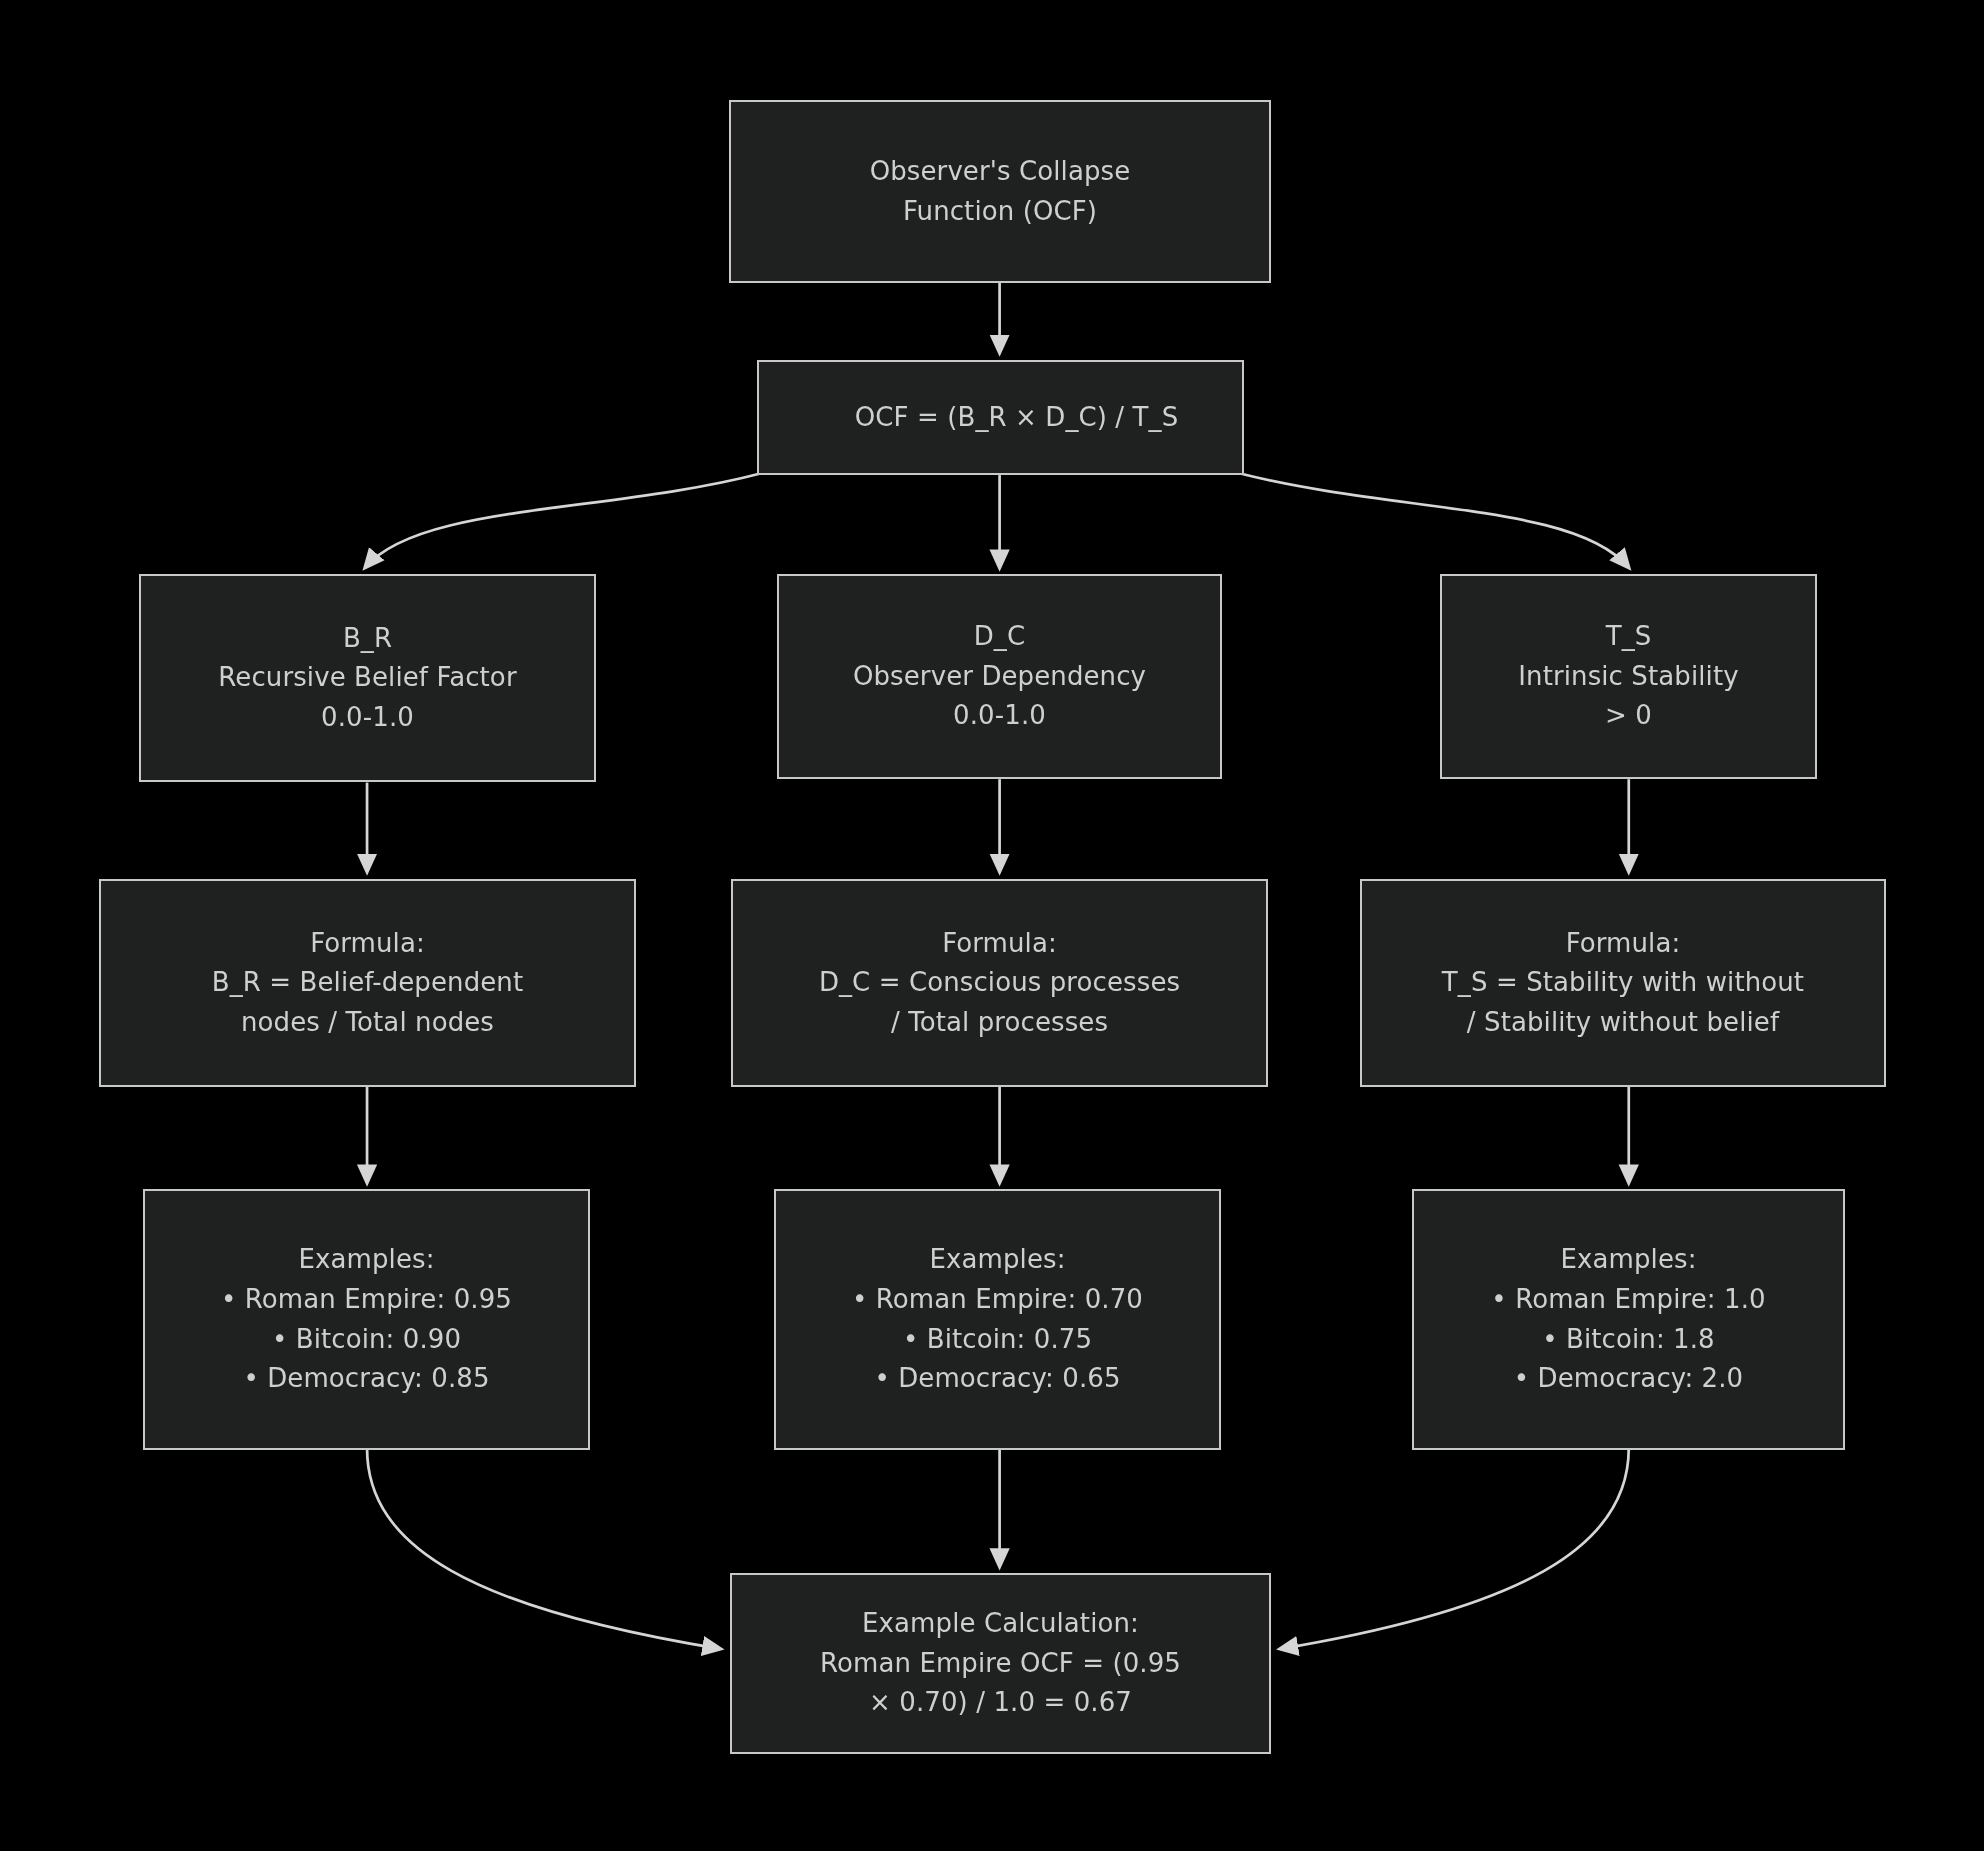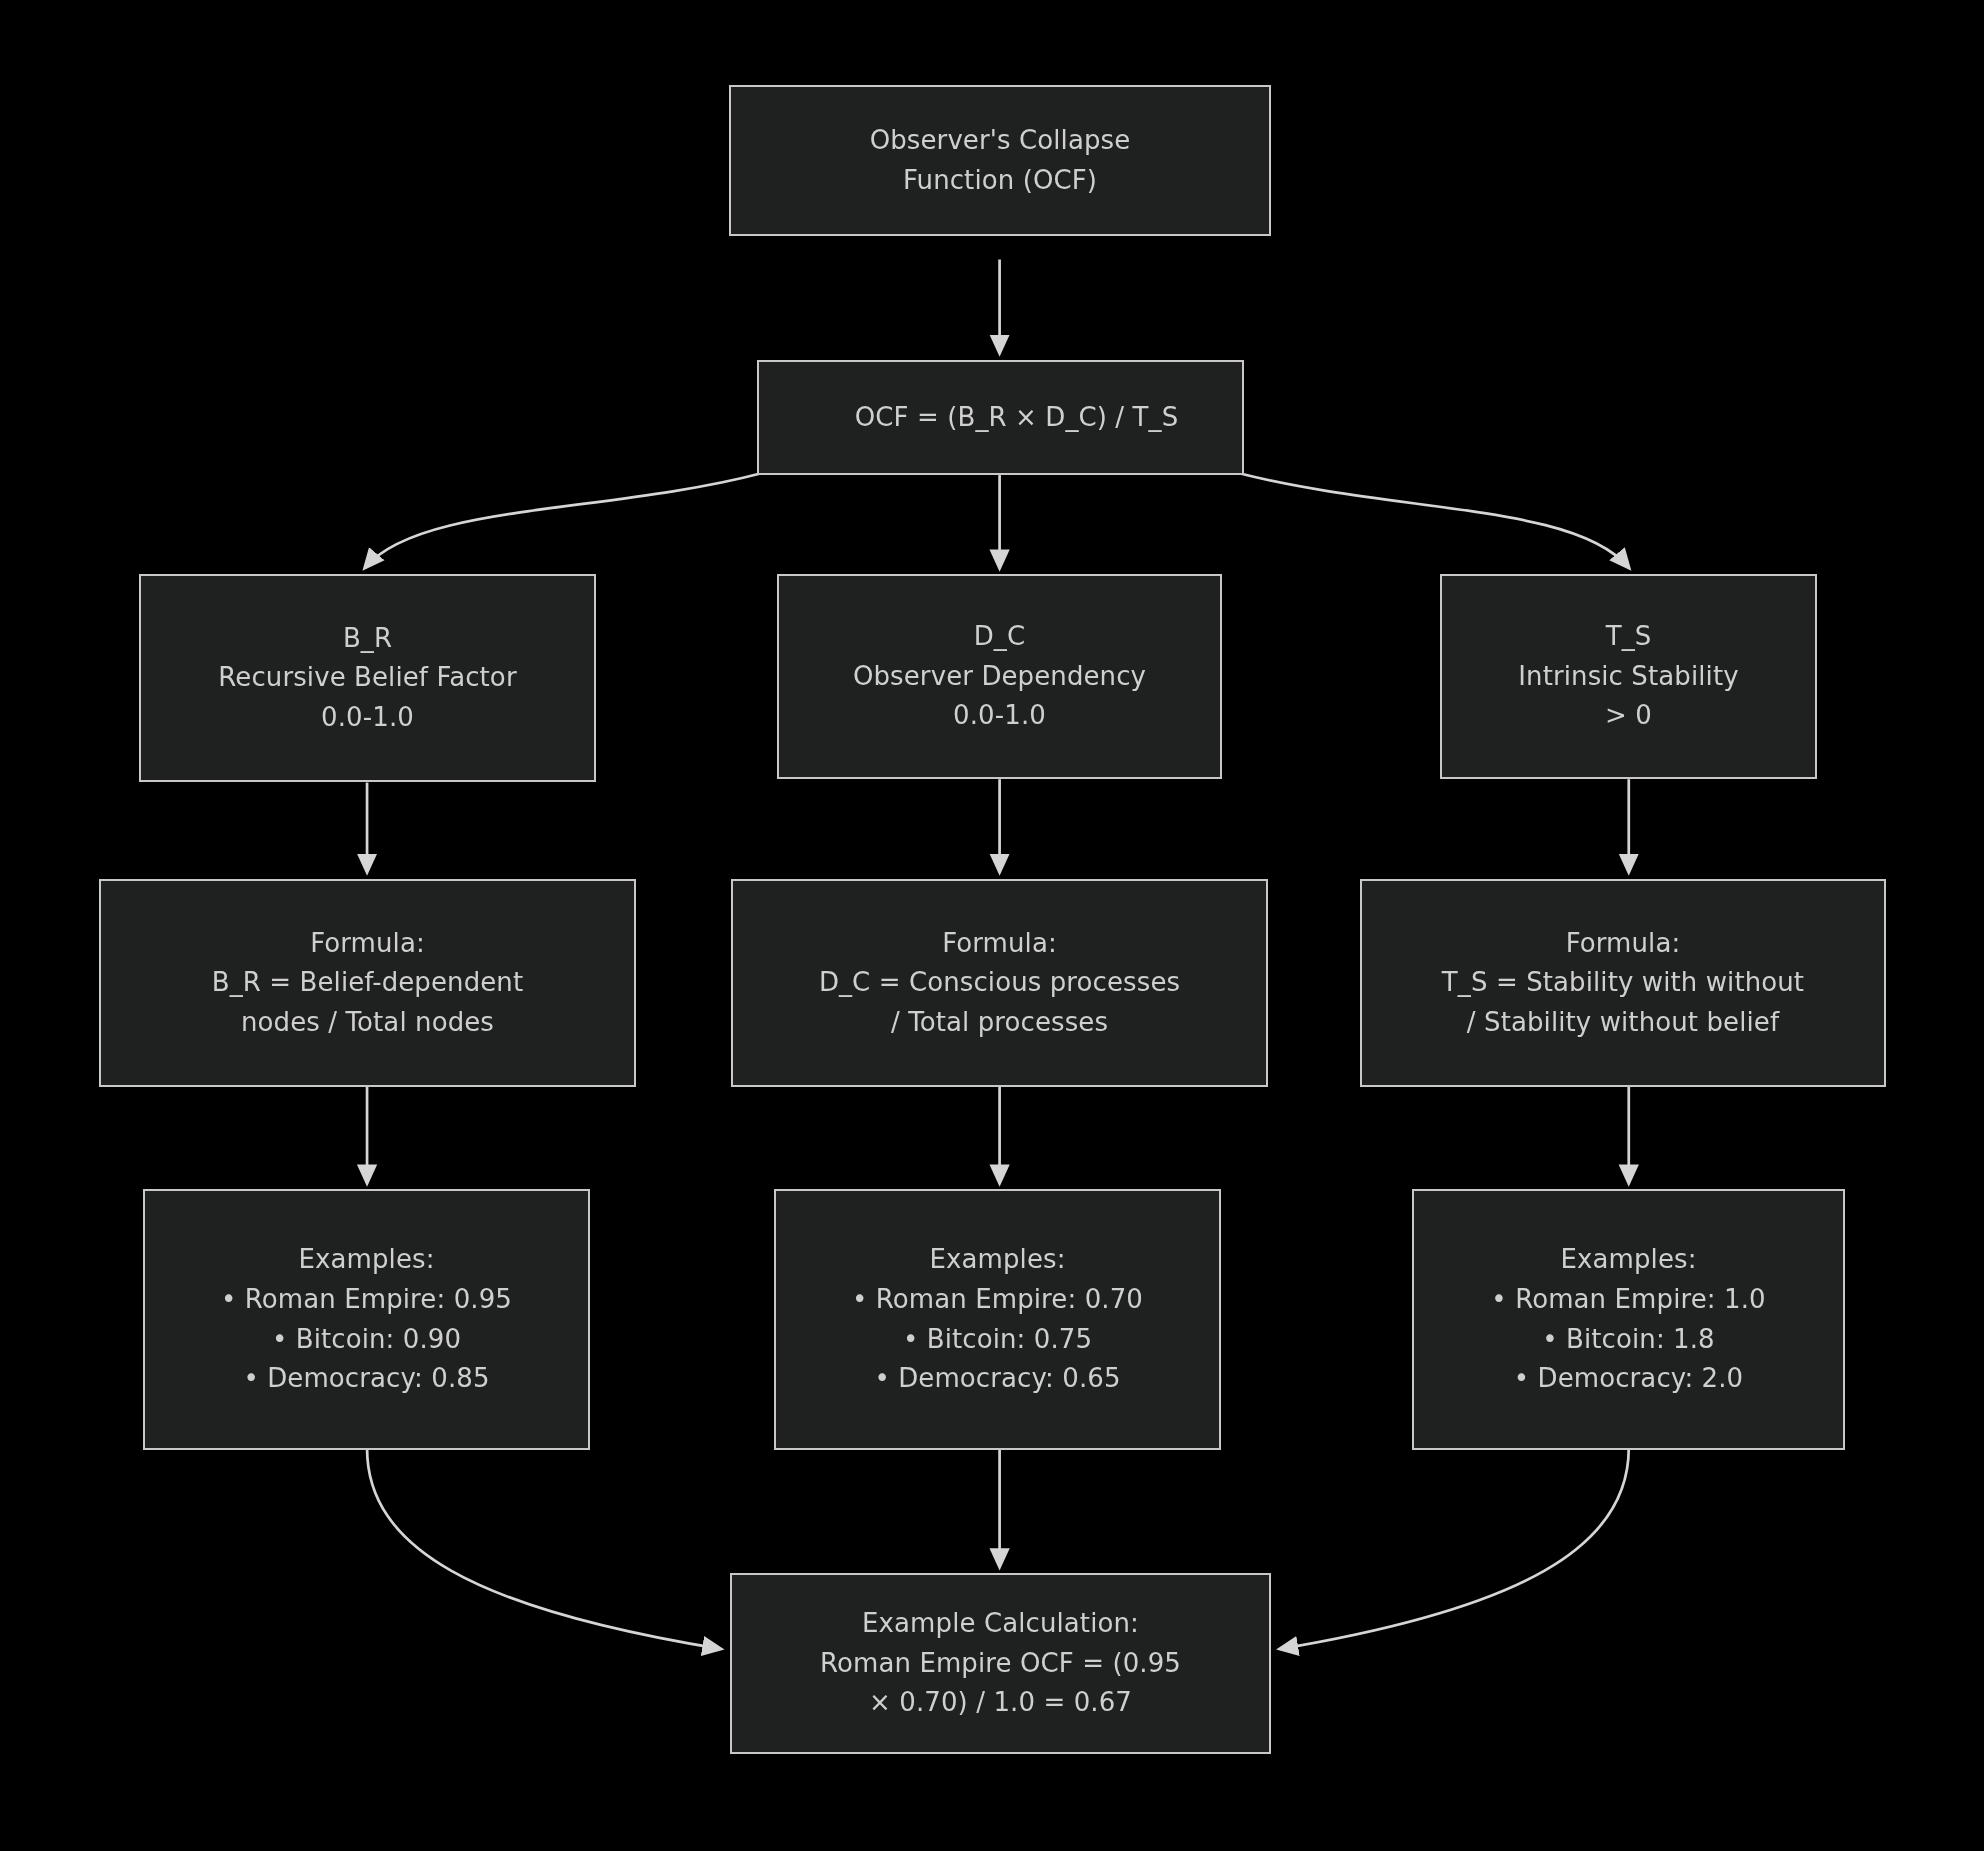--- a/index.html
+++ b/index.html
@@ -78,21 +78,21 @@
       <path d="M 543 1608 L 543 1750"></path>
       <path d="M 1479 1608 L 1479 1750"></path>
       <path d="M 2410 1608 L 2410 1750"></path>
 
       <path d="M 543 2143 C 543 2290 700 2380 1066 2440"></path>
       <path d="M 1479 2143 L 1479 2318"></path>
       <path d="M 2410 2143 C 2410 2290 2250 2380 1894 2440"></path>
     </g>
   </svg>
 
-  <div class="node" style="left:729px; top:85px; width:542px; height:151px;">
+  <div class="node" style="left:729px; top:100px; width:542px; height:183px;">
     <span class="line">Observer's Collapse</span>
     <span class="line">Function (OCF)</span>
   </div>
 
   <div class="node" style="left:757px; top:360px; width:487px; height:115px;padding-left:32px;">
     <span class="line">OCF = (B_R × D_C) / T_S</span>
   </div>
 
   <div class="node" style="left:139px; top:574px; width:457px; height:208px;align-items:center;">
     <span class="line">B_R</span>

